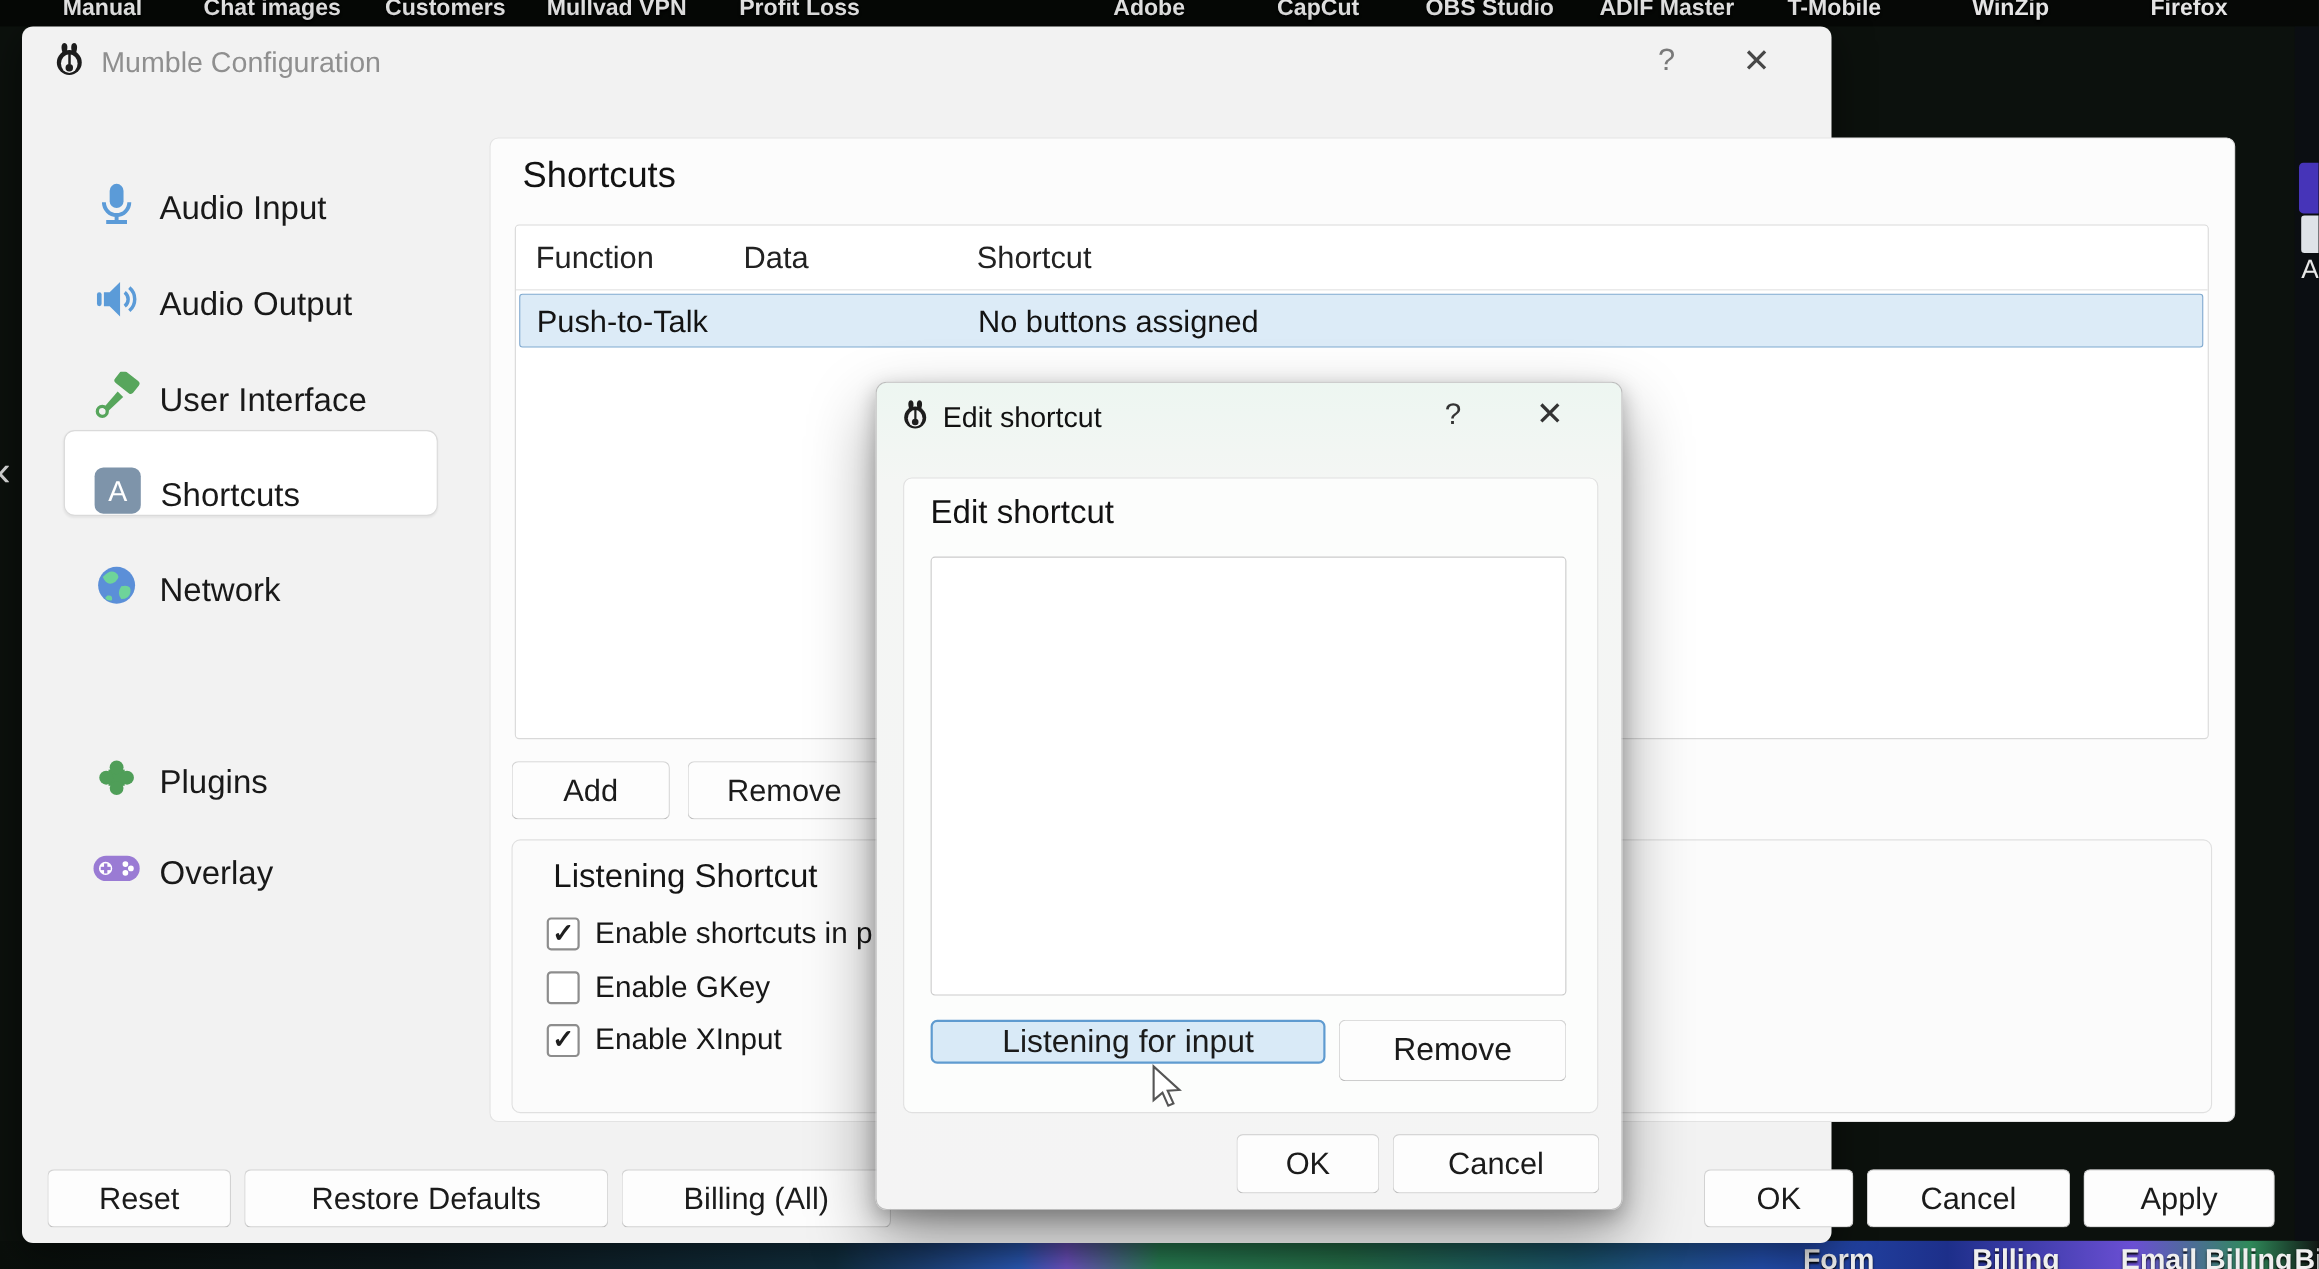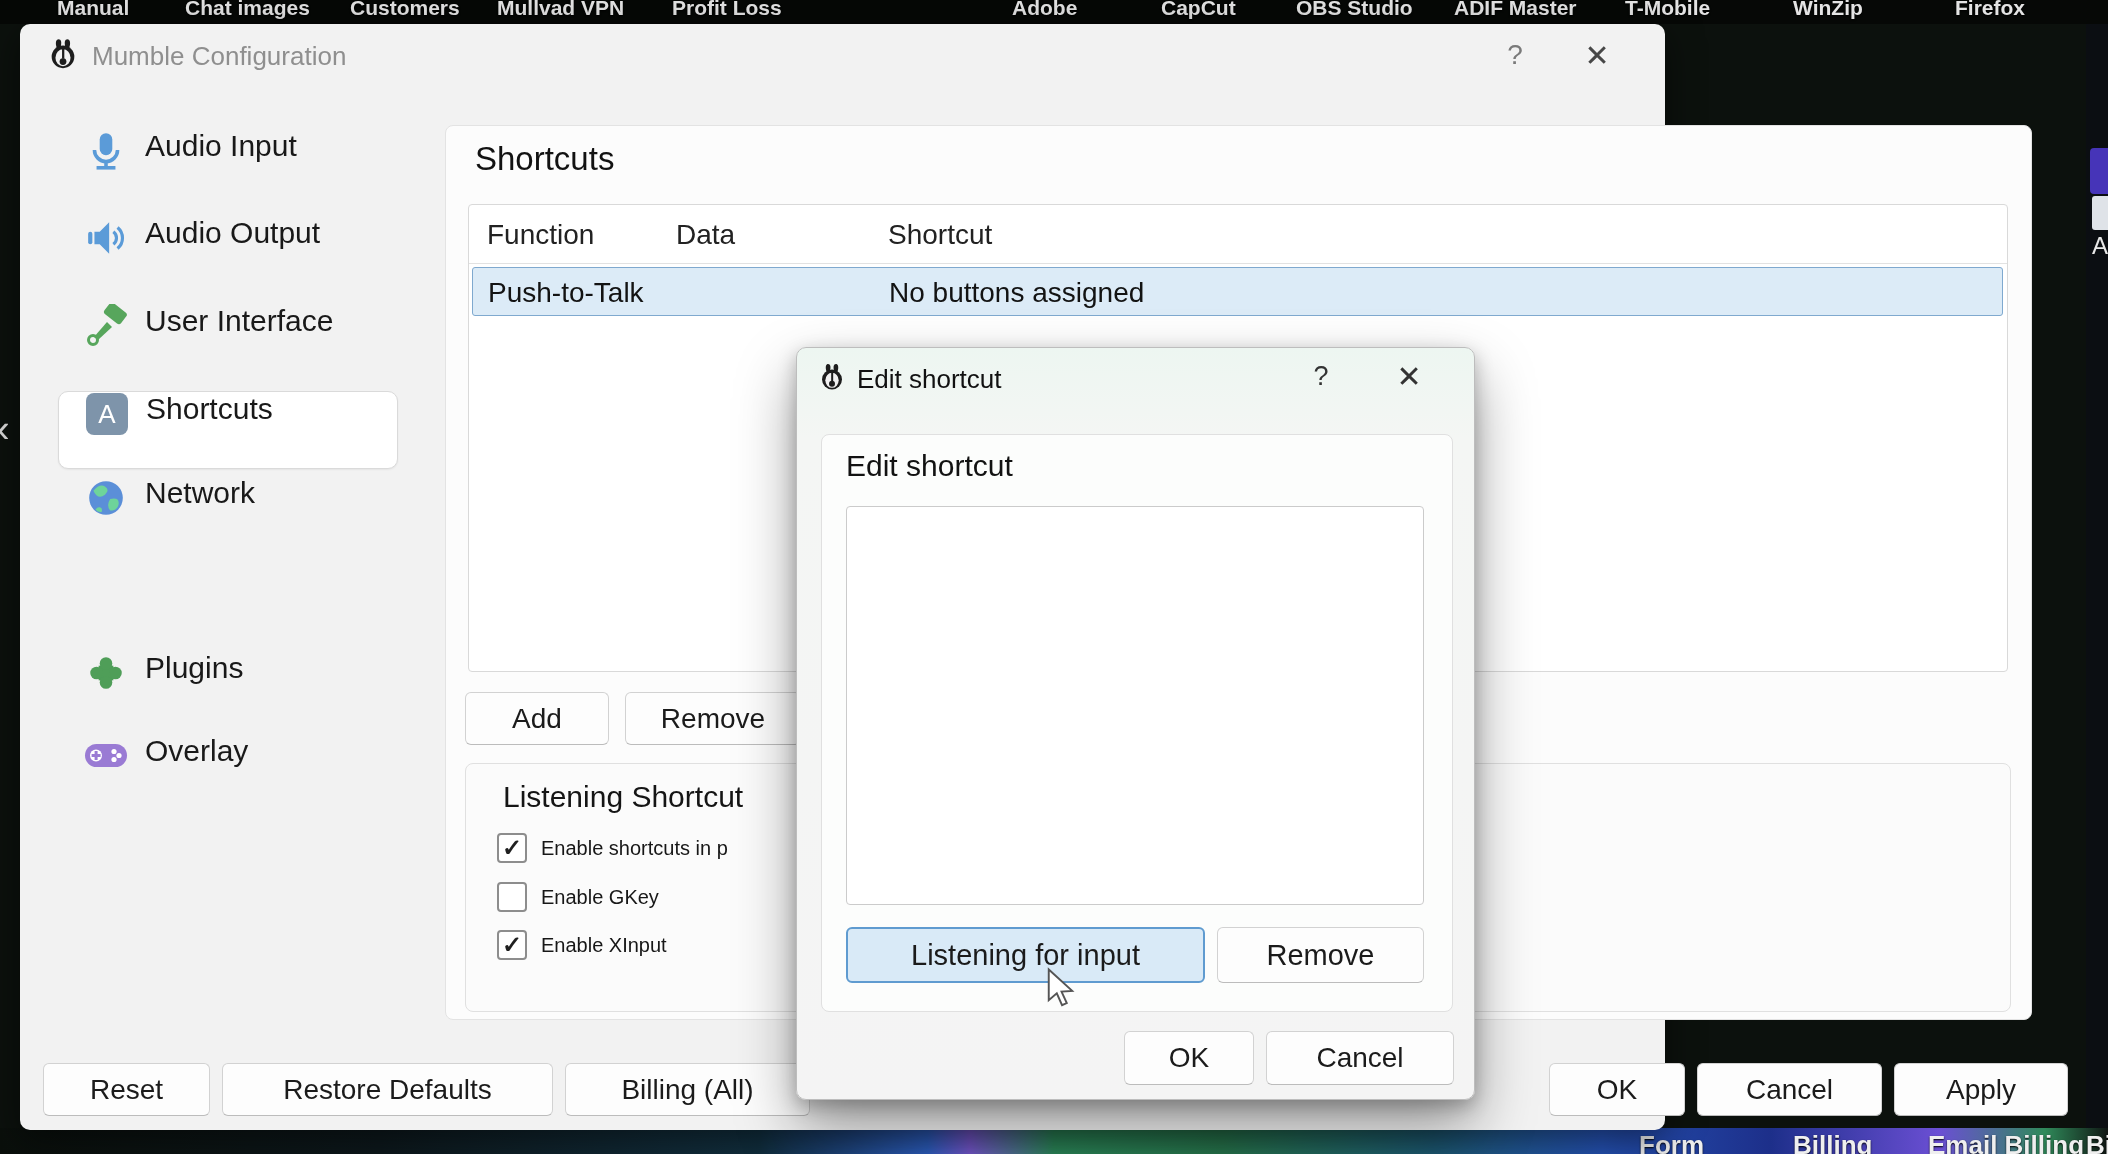--- a/index.html
+++ b/index.html
@@ -26,21 +26,21 @@
           border-radius:10px;box-shadow:0 10px 36px rgba(0,0,0,.5);z-index:2;}
   .titlebar{position:absolute;left:0;top:0;width:100%;height:60px;}
   .win-title{position:absolute;left:72px;top:17px;font-size:26px;color:#8f8f8f;}
   .title-icon{position:absolute;left:26px;top:13px;width:34px;height:34px;}
   .cap-btn{position:absolute;top:9px;width:52px;height:44px;display:flex;align-items:center;
            justify-content:center;font-size:28px;color:#5c5c5c;border-radius:6px;}
   .cap-help{right:124px;color:#7a7a7a;}
   .cap-close{right:42px;font-size:30px;color:#474747;}
 
   
-  .sideitem{position:absolute;left:38px;width:340px;height:78px;display:flex;align-items:flex-start;
+  .sideitem{position:absolute;left:38px;width:340px;height:78px;display:flex;align-items:flex-end;
             padding-left:26px;box-sizing:border-box;border-radius:10px;}
   .sideitem.selected{background:#ffffff;border:1px solid #dadada;box-shadow:0 1px 2px rgba(0,0,0,.06);}
   .side-icon{width:44px;height:44px;flex:0 0 44px;display:flex;align-items:center;justify-content:center;}
   .side-label{margin-left:17px;font-size:30px;color:#191919;white-space:nowrap;}
   .key-icon{width:42px;height:42px;background:#7e94aa;border-radius:8px;color:#fff;font-size:26px;
             display:flex;align-items:center;justify-content:center;}
 
   
   .panel{position:absolute;left:425px;top:101px;width:1587px;height:895px;background:#fcfcfc;
          border:1px solid #e3e3e3;border-radius:8px;box-sizing:border-box;}
@@ -57,39 +57,39 @@
        border-radius:6px;display:flex;align-items:center;justify-content:center;font-size:28px;
        color:#1b1b1b;box-sizing:border-box;white-space:nowrap;}
 
   .group{position:absolute;left:19px;top:637px;width:1546px;height:249px;background:#fbfbfb;
          border:1px solid #e0e0e0;border-radius:8px;box-sizing:border-box;overflow:hidden;}
   .group-heading{position:absolute;left:37px;top:16px;font-size:30px;color:#151515;white-space:nowrap;}
   .chk-row{position:absolute;left:31px;display:flex;align-items:center;}
   .checkbox{width:30px;height:30px;background:#fff;border:2px solid #8d8d8d;border-radius:4px;
             display:flex;align-items:center;justify-content:center;box-sizing:border-box;}
   .checkbox.checked::after{content:"\2713";font-size:24px;font-weight:bold;color:#1f1f1f;line-height:1;}
-  .chk-label{margin-left:14px;font-size:20px;color:#171717;white-space:nowrap;}
+  .chk-label{margin-left:14px;font-size:27px;color:#171717;white-space:nowrap;}
 
   
   .dialog{position:absolute;left:796px;top:347px;width:679px;height:753px;z-index:5;
           background:linear-gradient(180deg,#edf6f1 0%,#f4f6f4 12%,#f4f4f4 100%);
           border-radius:10px;border:1px solid #bdbdbd;
           box-shadow:0 28px 60px rgba(0,0,0,.38),0 6px 18px rgba(0,0,0,.25);box-sizing:border-box;}
   .dlg-title{position:absolute;left:60px;top:16px;font-size:26px;color:#111;}
   .dlg-icon{position:absolute;left:20px;top:14px;width:30px;height:30px;}
   .dlg-cap{position:absolute;top:6px;width:48px;height:44px;display:flex;align-items:center;
            justify-content:center;font-size:27px;color:#333;}
   .dlg-help{left:500px;}
   .dlg-close{left:588px;font-size:30px;}
   .dlg-group{position:absolute;left:24px;top:86px;width:632px;height:578px;background:#fcfdfc;
              border:1px solid #e0e0e0;border-radius:8px;box-sizing:border-box;}
   .dlg-group-heading{position:absolute;left:24px;top:14px;font-size:30px;color:#121212;}
   .dlg-list{position:absolute;left:24px;top:71px;width:578px;height:399px;background:#fff;
             border:1px solid #cbcbcb;border-radius:4px;box-sizing:border-box;}
-  .btn-listening{left:24px;top:492px;width:359px;height:56px;background:#d9eaf7;
+  .btn-listening{left:24px;top:492px;width:359px;height:40px;background:#d9eaf7;
                  border:2px solid #5f9bd0;font-size:29px;}
   .btn-dlg-remove{left:395px;top:492px;width:207px;height:56px;font-size:29px;}
   .btn-dlg-ok{left:327px;top:683px;width:130px;height:54px;}
   .btn-dlg-cancel{left:469px;top:683px;width:188px;height:54px;}
 
   .cursor{position:absolute;left:1040px;top:966px;z-index:9;}
   svg{display:block;}
 </style>
 </head>
 <body>

